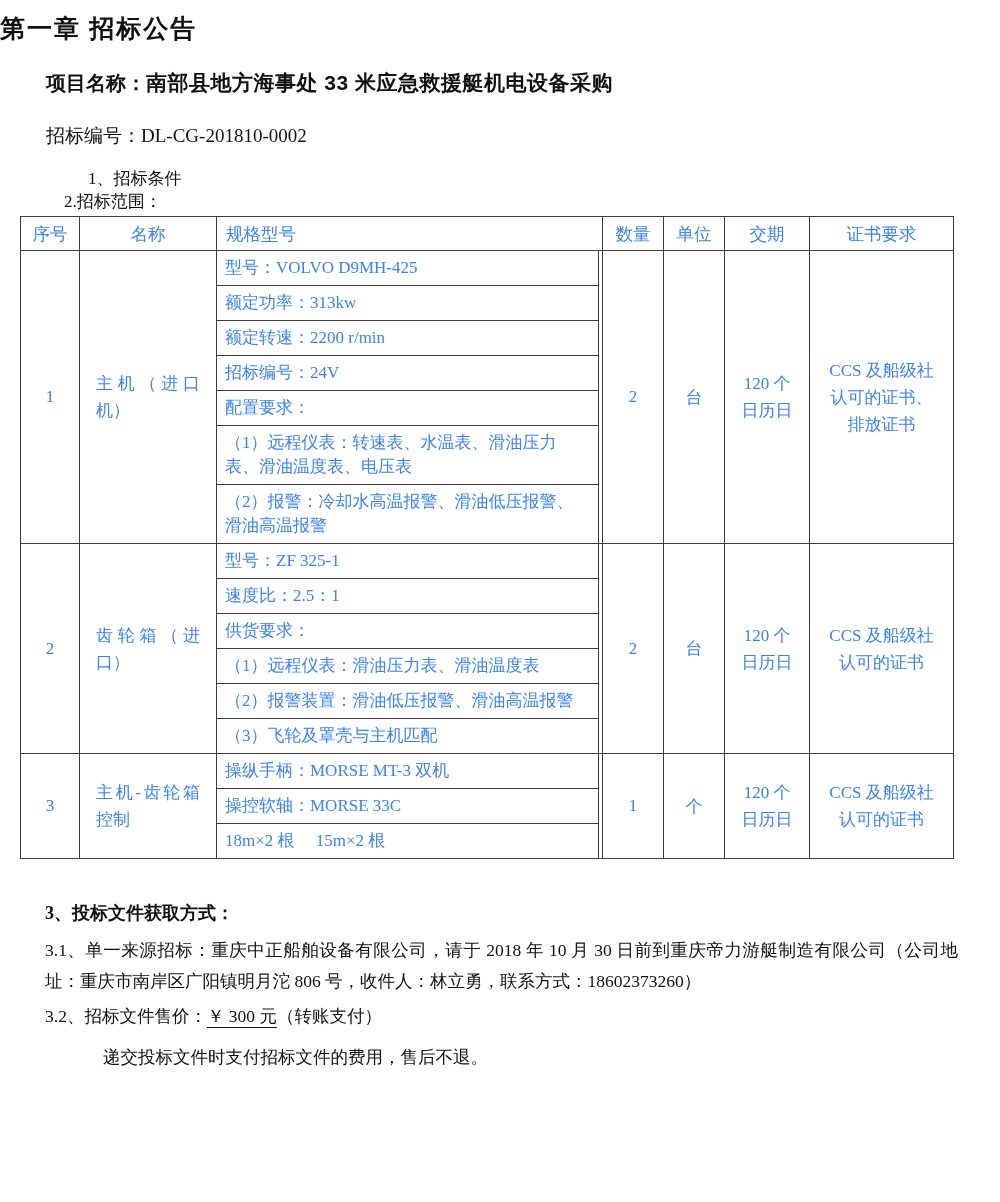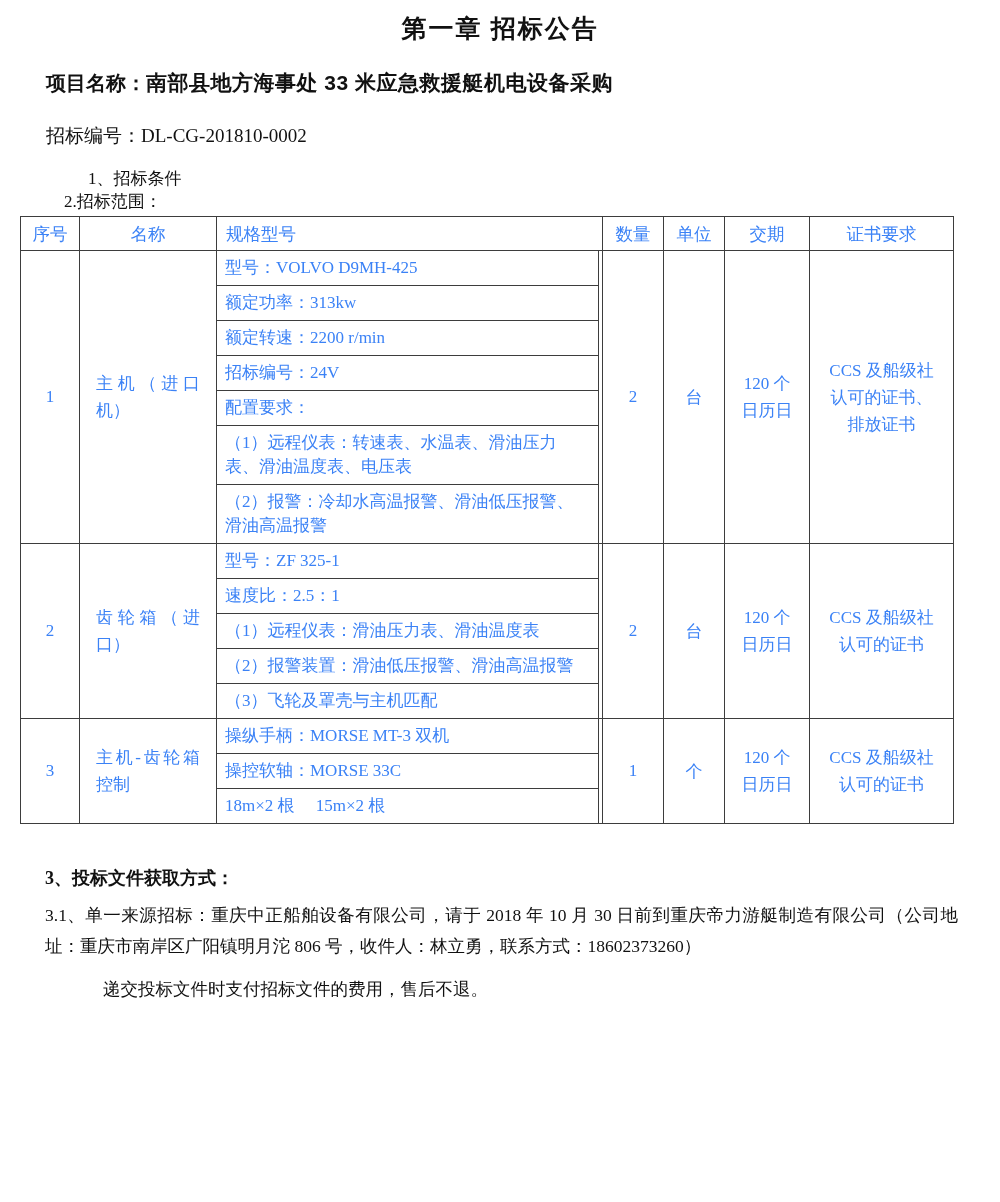--- a/index.html
+++ b/index.html
@@ -7,21 +7,20 @@
     position:relative;
     width:1000px;
     height:1202px;
     background:#ffffff;
     color:#111;
     font-family:"Liberation Serif","DejaVu Serif",serif;
     overflow:hidden;
   }
   .title{
     margin:12px 0 0 0;
-    text-align:center;
     font-size:25px;
     line-height:34px;
     font-weight:700;
     letter-spacing:2px;
     font-family:Liberation Serif, serif;
   }
   .project-line{
     margin:22px 0 0 46px;
     font-size:20px;
     line-height:30px;
@@ -232,20 +231,23 @@
         <td class="spec-cell">
           <table class="inner">
               <tbody>
             <tr>
                   <td>型号：ZF 325-1</td>
                 </tr>
             <tr>
                   <td>速度比：2.5：1</td>
                 </tr>
             <tr>
+                  <td>供货要求：</td>
+                </tr>
+            <tr>
                   <td>（1）远程仪表：滑油压力表、滑油温度表</td>
                 </tr>
             <tr>
                   <td>（2）报警装置：滑油低压报警、滑油高温报警</td>
                 </tr>
             <tr>
                   <td>（3）飞轮及罩壳与主机匹配</td>
                 </tr>
           </tbody>
             </table>
@@ -278,16 +280,19 @@
         <td class="due">120 个日历日</td>
         <td class="cert">CCS 及船级社认可的证书</td>
       </tr>
     </tbody>
   </table>
 
   <div class="s3">3、投标文件获取方式：</div>
 
   <div class="item31">3.1、单一来源招标：重庆中正船舶设备有限公司，请于 2018 年 10 月 30 日前到重庆帝力游艇制造有限公司（公司地址：重庆市南岸区广阳镇明月沱 806 号，收件人：林立勇，联系方式：18602373260）</div>
 
+  <div class="item32">
+    <span>3.2、招标文件售价：</span><span class="price-underline">￥ 300 元</span><span>（转账支付）</span>
+  </div>
 
   <div class="note">递交投标文件时支付招标文件的费用，售后不退。</div>
 
 </div>
 
 </body></html>

